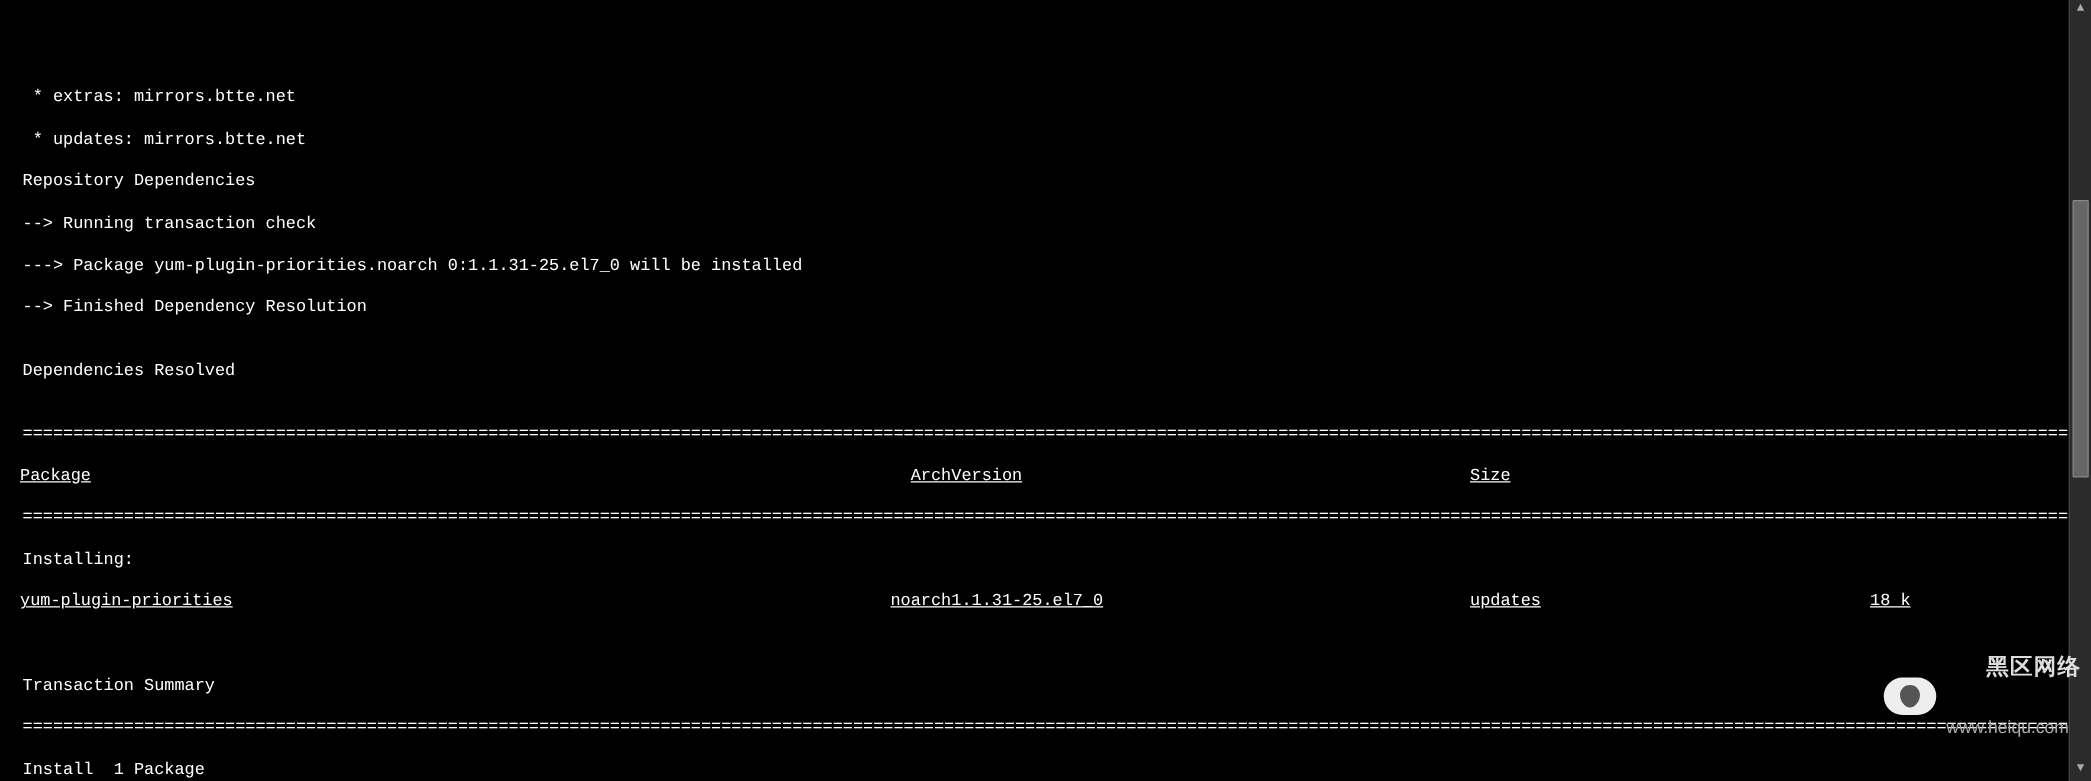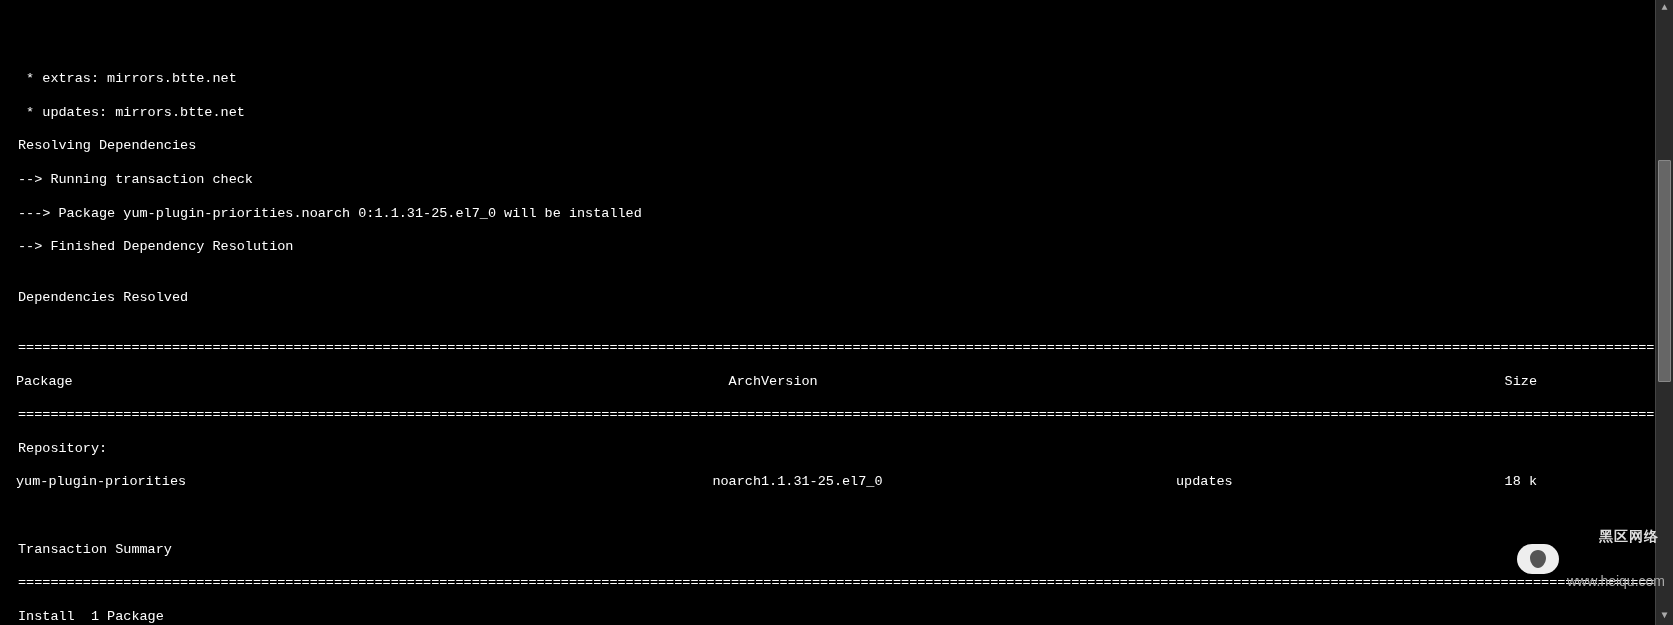--- a/index.html
+++ b/index.html
@@ -18,45 +18,46 @@
     position: relative;
   }
   .line { display: block; margin-left: 12px; }
   .rule {
     letter-spacing: 0px;
     overflow: hidden;
     width: 100%;
   }
   .row {
     display: flex;
+    text-decoration: underline;
   }
   .c-pkg  { width: 445px; padding-left: 10px; box-sizing: border-box; }
   .c-arch { width: 310px; text-align: right; }
   .c-ver  { width: 415px; }
   .c-repo { width: 320px; }
-  .c-size { flex: 1; text-align: right; padding-right: 130px; box-sizing: border-box; }
+  .c-size { flex: 1; padding-right: 130px; box-sizing: border-box; }
   .watermark {
     position: absolute;
     right: 8px;
     bottom: 6px;
     display: flex;
     align-items: center;
     gap: 8px;
     color: #ddd;
     font-family: Arial, "Microsoft YaHei", sans-serif;
   }
   .watermark .wm-icon {
     width: 42px; height: 30px;
     background: #eee;
     border-radius: 16px;
     display: flex; align-items: center; justify-content: center;
   }
   .watermark .wm-icon svg { display:block; }
   .watermark .wm-text { line-height: 1.1; }
-  .watermark .wm-top { font-size: 14px; font-weight: bold; letter-spacing: 1px; margin-left: 32px; }
+  .watermark .wm-top { font-size: 18px; font-weight: bold; letter-spacing: 1px; margin-left: 32px; }
   .watermark .wm-bot { font-size: 14px; color: #aaa; }
   #scrollbar {
     position: absolute;
     right: 0; top: 0;
     width: 17px; height: 100%;
     background: #2b2b2b;
     border-left: 1px solid #444;
   }
   #scrollbar .arrow {
     position: absolute;
@@ -77,36 +78,36 @@
     cursor: pointer;
   }
 </style>
 </head>
 <body>
 
 
 
 <span class="line"> * extras: mirrors.btte.net</span>
 <span class="line"> * updates: mirrors.btte.net</span>
-<span class="line">Resolving Dependencies</span>
+<span class="line">Repository Dependencies</span>
 <span class="line">--&gt; Running transaction check</span>
 <span class="line">---&gt; Package yum-plugin-priorities.noarch 0:1.1.31-25.el7_0 will be installed</span>
 <span class="line">--&gt; Finished Dependency Resolution</span>
 <span class="line"></span>
 <span class="line">Dependencies Resolved</span>
 <span class="line"></span>
 <span class="line rule">==============================================================================================================================================================================================================</span>
 <div class="row">
   <span class="c-pkg">Package</span>
   <span class="c-arch">Arch</span>
   <span class="c-ver">Version</span>
   <span class="c-size">Size</span>
 </div>
 <span class="line rule">==============================================================================================================================================================================================================</span>
-<span class="line">Repository:</span>
+<span class="line">Installing:</span>
 <div class="row">
   <span class="c-pkg">yum-plugin-priorities</span>
   <span class="c-arch">noarch</span>
   <span class="c-ver">1.1.31-25.el7_0</span>
   <span class="c-repo">updates</span>
   <span class="c-size">18 k</span>
 </div>
 <span class="line"> </span>
 <span class="line">Transaction Summary</span>
 <span class="line rule">==============================================================================================================================================================================================================</span>

